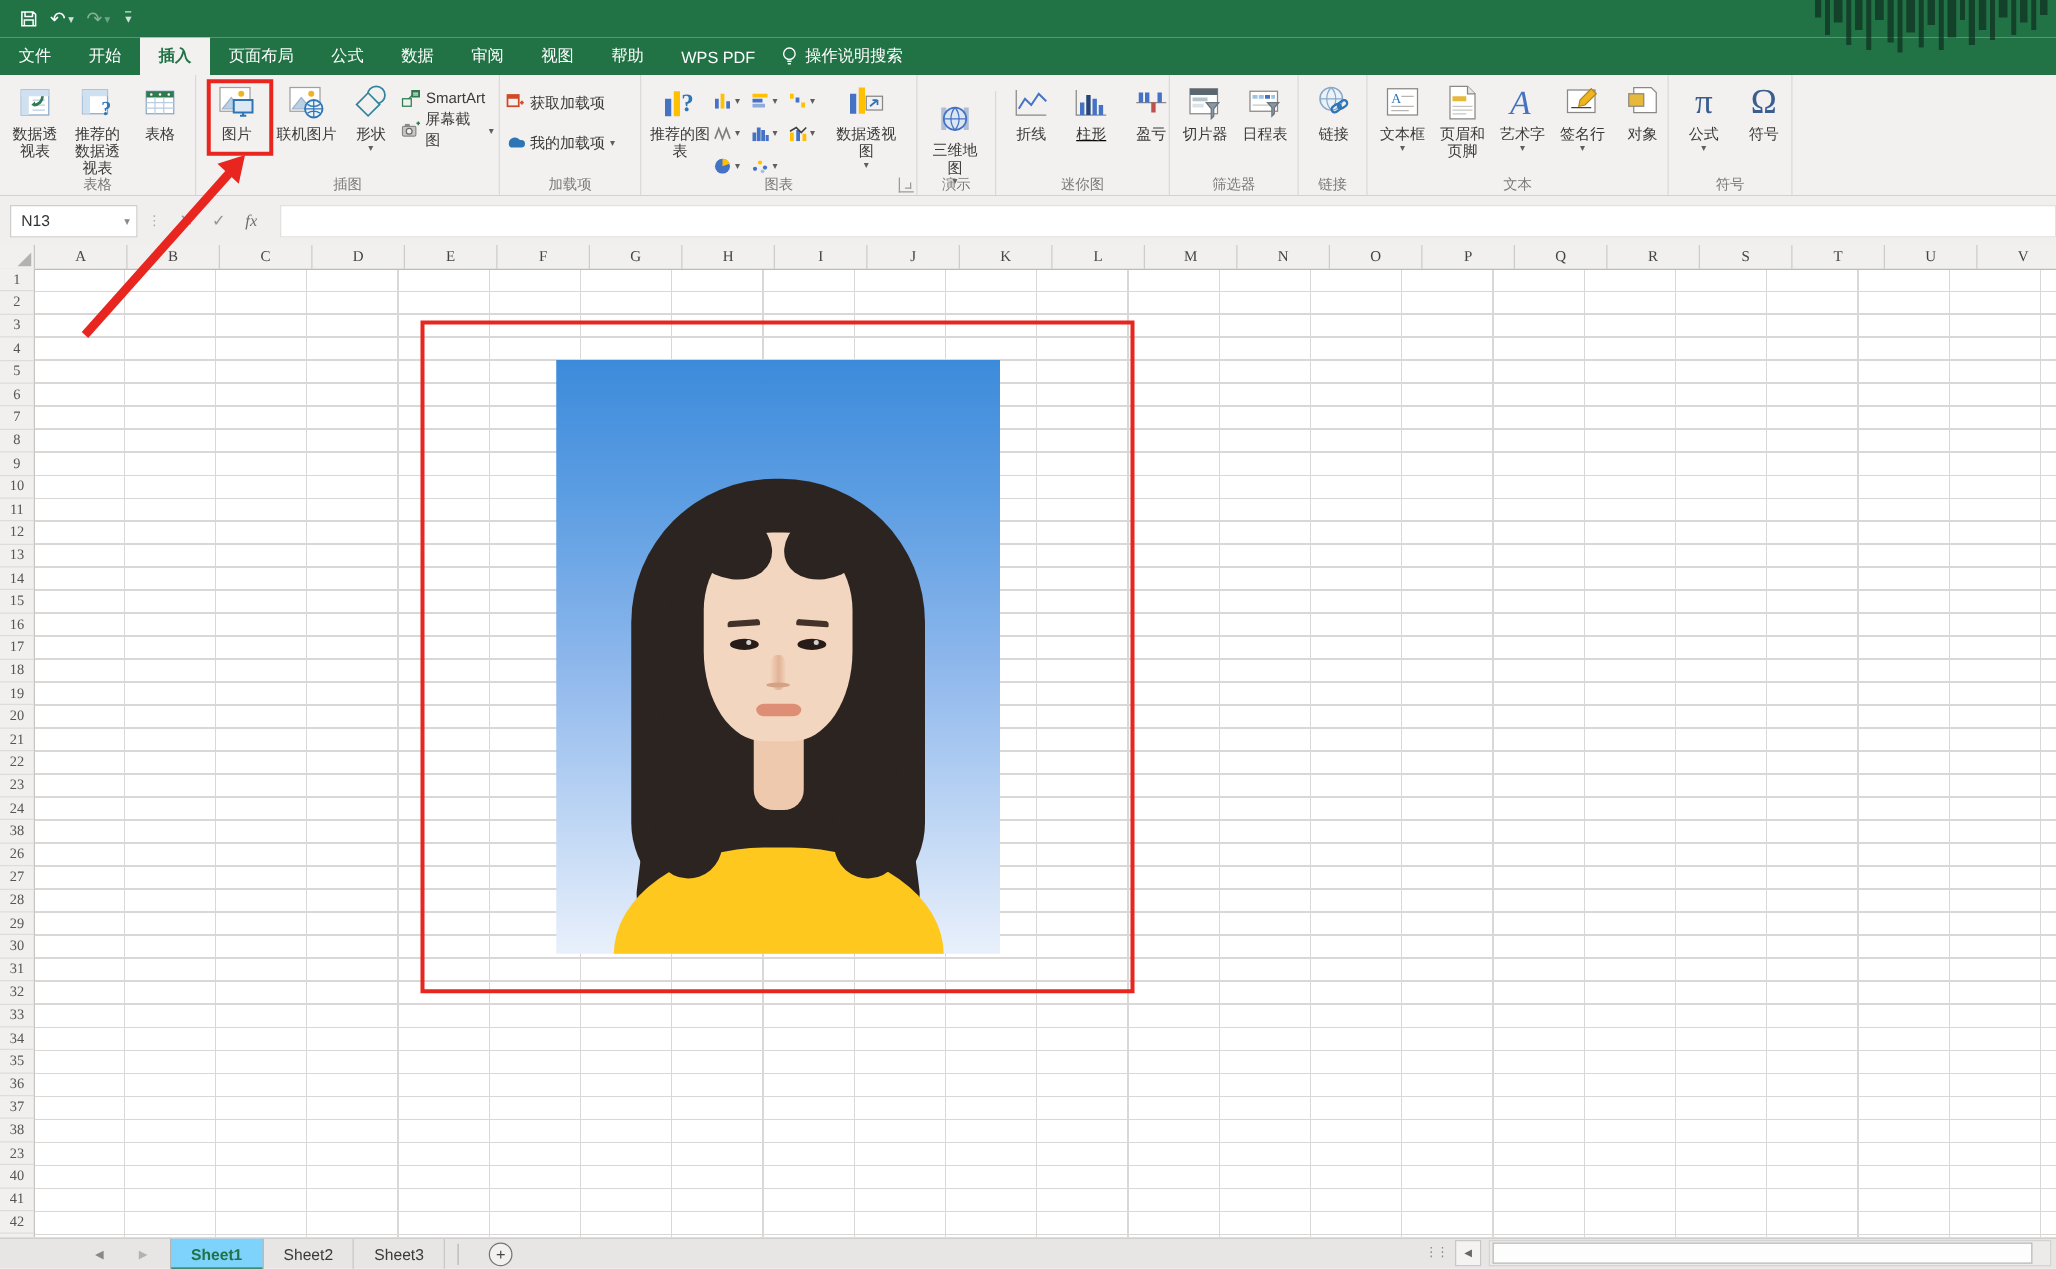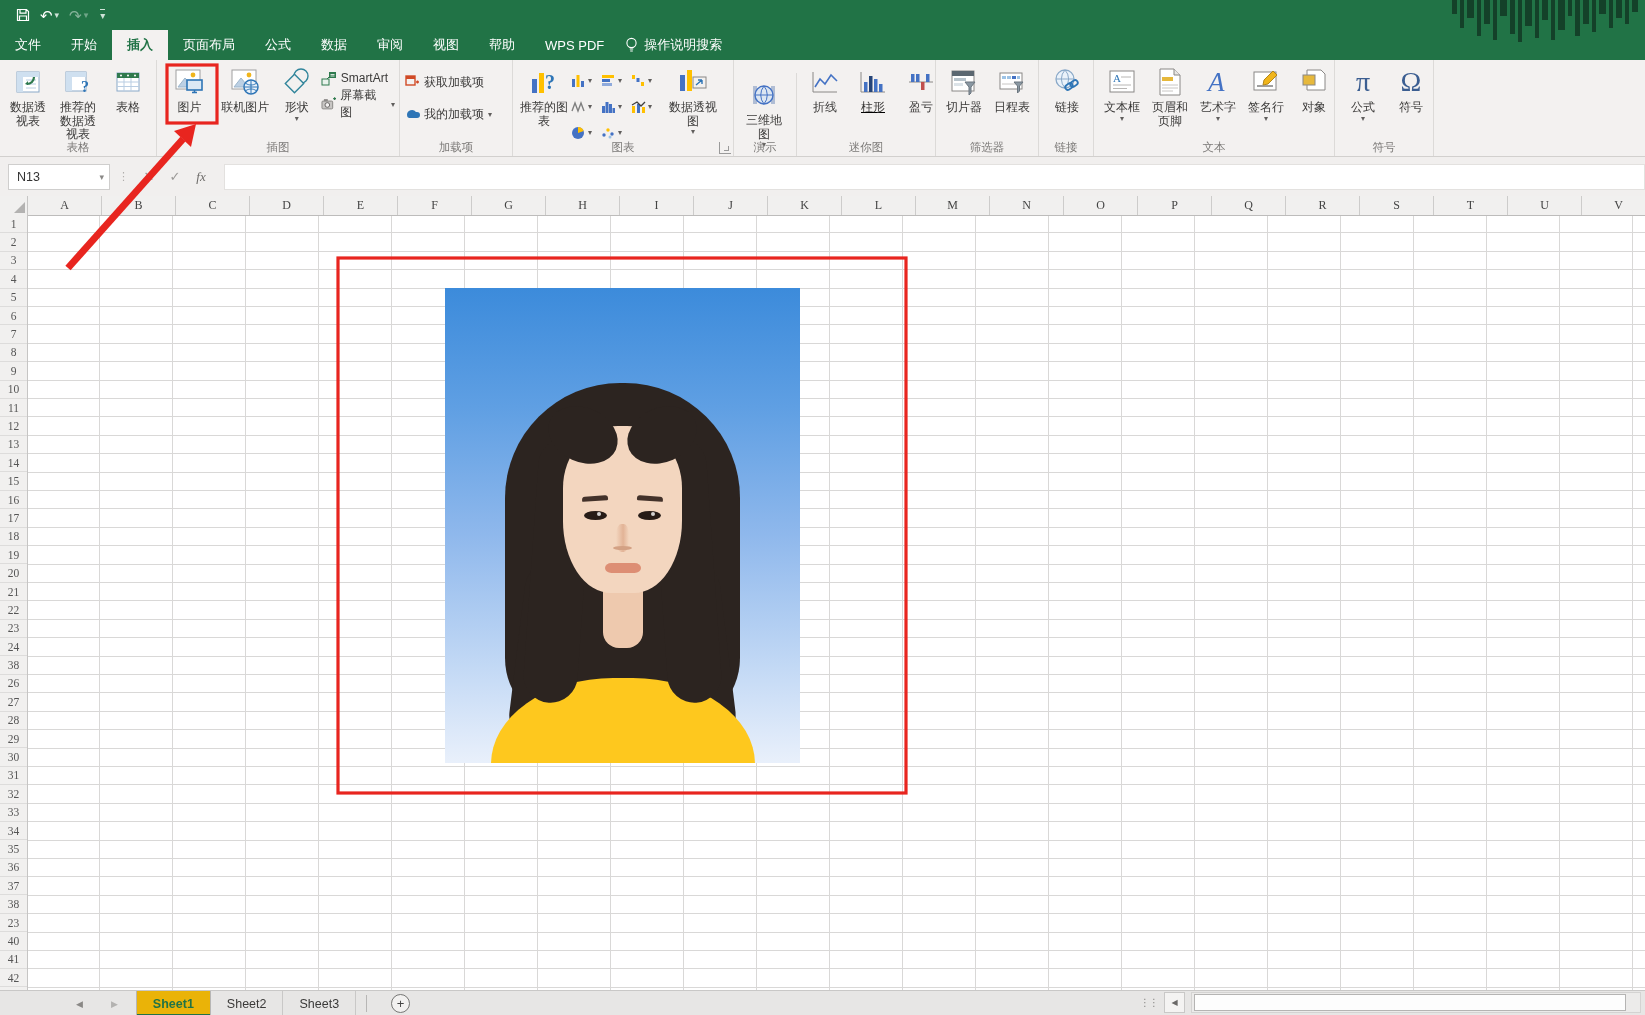--- a/index.html
+++ b/index.html
@@ -54,21 +54,21 @@
   .rowheads{position:absolute;left:0;top:19px;width:27px;bottom:0;background:#f1f0ef;border-right:1px solid #c6c5c4;}
   .row-h{height:18.4px;box-sizing:border-box;border-bottom:1px solid #dddcdb;text-align:center;font-size:11.5px;color:#555;display:flex;align-items:center;justify-content:center;font-family:"Liberation Serif","DejaVu Serif",serif;}
   .cells{position:absolute;left:27px;top:19px;right:0;bottom:0;
     background-image:
       repeating-linear-gradient(to right,transparent 0 72px,#d9d8d7 72px 73px),
       repeating-linear-gradient(to bottom,transparent 0 17.4px,#d9d8d7 17.4px 18.4px);}
   
   .bottombar{position:absolute;left:0;top:990px;width:100%;height:25px;background:#e7e6e5;border-top:1px solid #c9c8c7;display:flex;align-items:stretch;font-size:12.5px;}
   .navarrows{display:flex;align-items:center;gap:28px;padding:0 18px 0 76px;color:#8a8886;font-size:9px;}
   .stab{display:flex;align-items:center;padding:0 16px;color:#3b3a39;border-right:1px solid #c9c8c7;position:relative;}
-  .stab.active{background:#eab308;color:#217346;font-weight:bold;border-right:1px solid #b7b6b5;border-left:1px solid #b7b6b5;}
+  .stab.active{background:#7dd3fc;color:#217346;font-weight:bold;border-right:1px solid #b7b6b5;border-left:1px solid #b7b6b5;}
   .stab.active:after{content:"";position:absolute;left:0;right:0;bottom:0;height:2px;background:#217346;}
   .tabdiv{width:1px;background:#b7b6b5;margin:4px 10px;}
   .addsheet{width:17px;height:17px;border:1px solid #767674;border-radius:50%;color:#444;display:flex;align-items:center;justify-content:center;font-size:13px;line-height:1;align-self:center;margin-left:14px;background:#f2f1f0;}
   .hscroll{position:absolute;left:1140px;right:4px;top:991px;height:23px;display:flex;align-items:center;gap:6px;}
   .hdots{color:#8a8886;font-size:10px;letter-spacing:-1px;}
   .sbtn{width:19px;height:19px;background:#f4f3f2;border:1px solid #c9c8c7;color:#6a6867;font-size:8px;display:flex;align-items:center;justify-content:center;}
   .htrack{flex:1;height:19px;background:#eceBea;background:#ecebea;border:1px solid #d4d3d2;position:relative;}
   .hthumb{position:absolute;left:2px;top:1px;bottom:1px;width:96%;background:#fdfdfd;border:1px solid #b5b4b3;}
   
   .photo{position:absolute;left:445px;top:288px;width:355px;height:475px;z-index:5;overflow:hidden;

